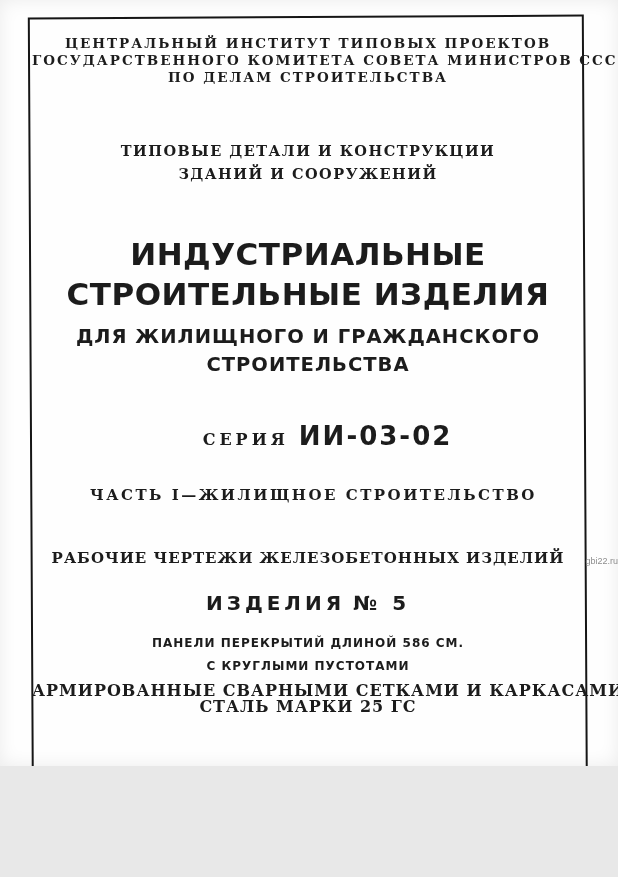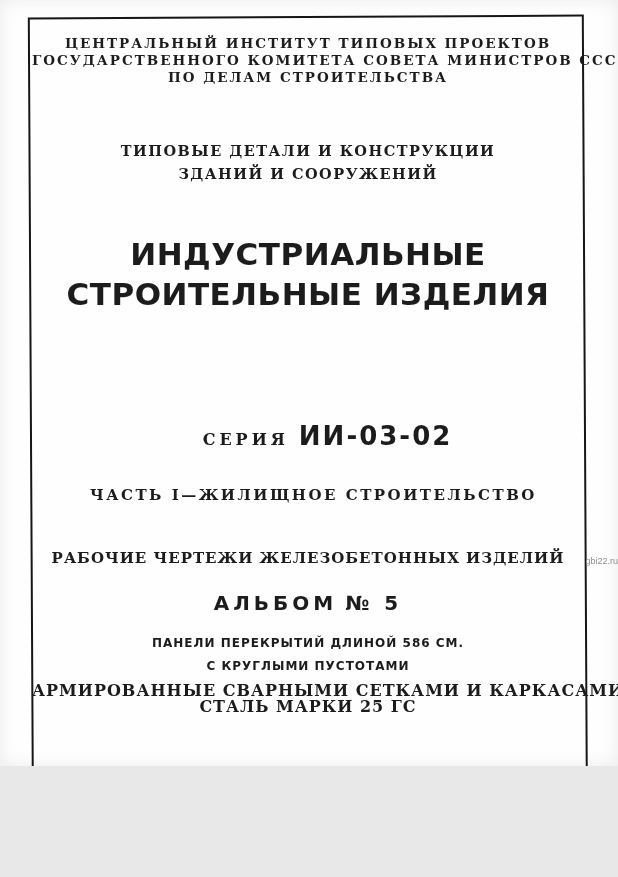--- a/index.html
+++ b/index.html
@@ -142,31 +142,35 @@
   <div class="block tdk">
     <div>ТИПОВЫЕ ДЕТАЛИ И КОНСТРУКЦИИ</div>
     <div>ЗДАНИЙ И СООРУЖЕНИЙ</div>
   </div>
 
   <div class="block main-title">
     <div>ИНДУСТРИАЛЬНЫЕ</div>
     <div>СТРОИТЕЛЬНЫЕ ИЗДЕЛИЯ</div>
   </div>
 
+  <div class="block subtitle">
+    <div>ДЛЯ ЖИЛИЩНОГО И ГРАЖДАНСКОГО</div>
+    <div>СТРОИТЕЛЬСТВА</div>
+  </div>
 
   <div class="block series">
     <span class="series-label">СЕРИЯ</span><span class="series-code">ИИ-03-02</span>
   </div>
 
   <div class="block part">ЧАСТЬ I—ЖИЛИЩНОЕ СТРОИТЕЛЬСТВО</div>
 
   <div class="block drawings">РАБОЧИЕ ЧЕРТЕЖИ ЖЕЛЕЗОБЕТОННЫХ ИЗДЕЛИЙ</div>
 
   <div class="block album">
-    <span>АЛЬБОМ</span><span class="album-number">№ 5</span>
+    <span>ИЗДЕЛИЯ</span><span class="album-number">№ 5</span>
   </div>
 
   <div class="block panels">
     <div>ПАНЕЛИ ПЕРЕКРЫТИЙ ДЛИНОЙ 586 СМ.</div>
     <div>С КРУГЛЫМИ ПУСТОТАМИ</div>
   </div>
 
   <div class="block reinforcement">
     <div>АРМИРОВАННЫЕ СВАРНЫМИ СЕТКАМИ И КАРКАСАМИ</div>
     <div>СТАЛЬ МАРКИ 25 ГС</div>

